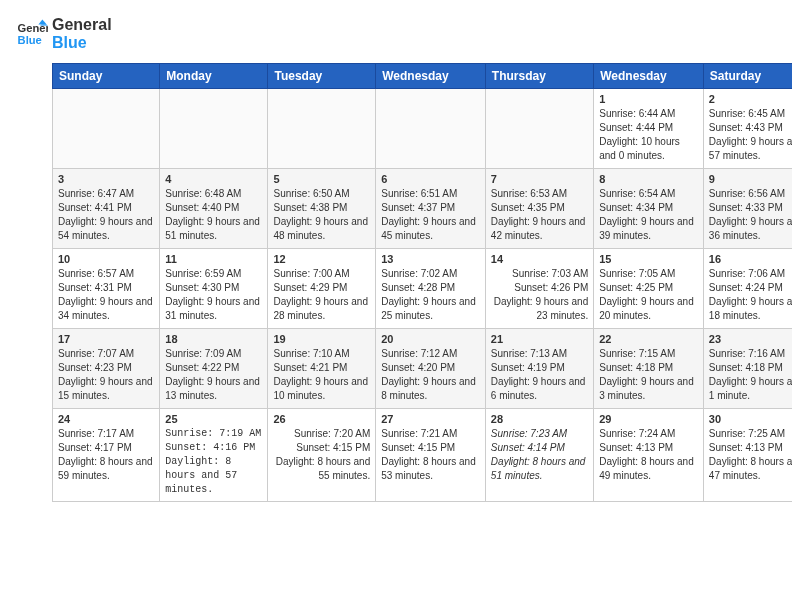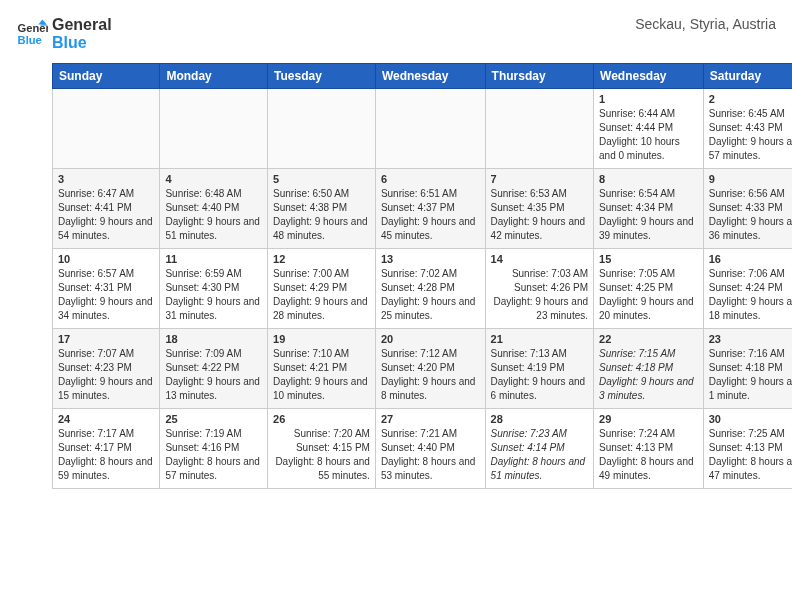--- a/index.html
+++ b/index.html
@@ -95,21 +95,20 @@
         <text x="2" y="32" font-size="14" font-weight="bold" fill="#2196f3">Blue</text>
         <polygon points="28,8 38,8 33,2" fill="#2196f3"></polygon>
         <polygon points="30,10 40,10 35,4" fill="#2196f3" opacity="0.6"></polygon>
       </svg>
       <div style="display:flex;flex-direction:column;line-height:1.1">
         <span style="font-size:16px;font-weight:bold;color:#333">General</span>
         <span style="font-size:16px;font-weight:bold;color:#2196f3">Blue</span>
       </div>
     </div>
     <div class="title-block">
-      <div class="subtitle">Seckau, Styria, Austria</div>
     </div>
   </div>
 
   <table class="calendar">
     <thead>
       <tr>
       <th>Sunday</th>
           <th>Monday</th>
           <th>Tuesday</th>
           <th>Wednesday</th>
@@ -252,54 +251,54 @@
 Daylight: 9 hours and 8 minutes.</div>
           </td>
           <td>
             <span class="day-num">21</span>
             <div class="day-info" style="white-space: pre-line;">Sunrise: 7:13 AM
 Sunset: 4:19 PM
 Daylight: 9 hours and 6 minutes.</div>
           </td>
           <td>
             <span class="day-num">22</span>
-            <div class="day-info" style="white-space: pre-line; font-style: italic;">Sunrise: 7:15 AM
+            <div class="day-info" style="white-space: pre-line;">Sunrise: 7:15 AM
 Sunset: 4:18 PM
 Daylight: 9 hours and 3 minutes.</div>
           </td>
           <td>
             <span class="day-num">23</span>
             <div class="day-info" style="white-space: pre-line;">Sunrise: 7:16 AM
 Sunset: 4:18 PM
 Daylight: 9 hours and 1 minute.</div>
           </td>
         </tr>
         <tr>
           <td>
             <span class="day-num">24</span>
             <div class="day-info" style="white-space: pre-line;">Sunrise: 7:17 AM
 Sunset: 4:17 PM
 Daylight: 8 hours and 59 minutes.</div>
           </td>
           <td>
             <span class="day-num">25</span>
-            <div class="day-info" style="white-space: pre-line;">Sunrise: 7:19 AM
+            <div class="day-info" style="white-space: pre-line; font-family: Liberation Mono, monospace;">Sunrise: 7:19 AM
 Sunset: 4:16 PM
 Daylight: 8 hours and 57 minutes.</div>
           </td>
           <td>
             <span class="day-num">26</span>
             <div class="day-info" style="white-space: pre-line; text-align: right;">Sunrise: 7:20 AM
 Sunset: 4:15 PM
 Daylight: 8 hours and 55 minutes.</div>
           </td>
           <td>
             <span class="day-num">27</span>
             <div class="day-info" style="white-space: pre-line;">Sunrise: 7:21 AM
-Sunset: 4:40 PM
+Sunset: 4:15 PM
 Daylight: 8 hours and 53 minutes.</div>
           </td>
           <td>
             <span class="day-num">28</span>
             <div class="day-info" style="white-space: pre-line; font-style: italic;">Sunrise: 7:23 AM
 Sunset: 4:14 PM
 Daylight: 8 hours and 51 minutes.</div>
           </td>
           <td>
             <span class="day-num">29</span>

